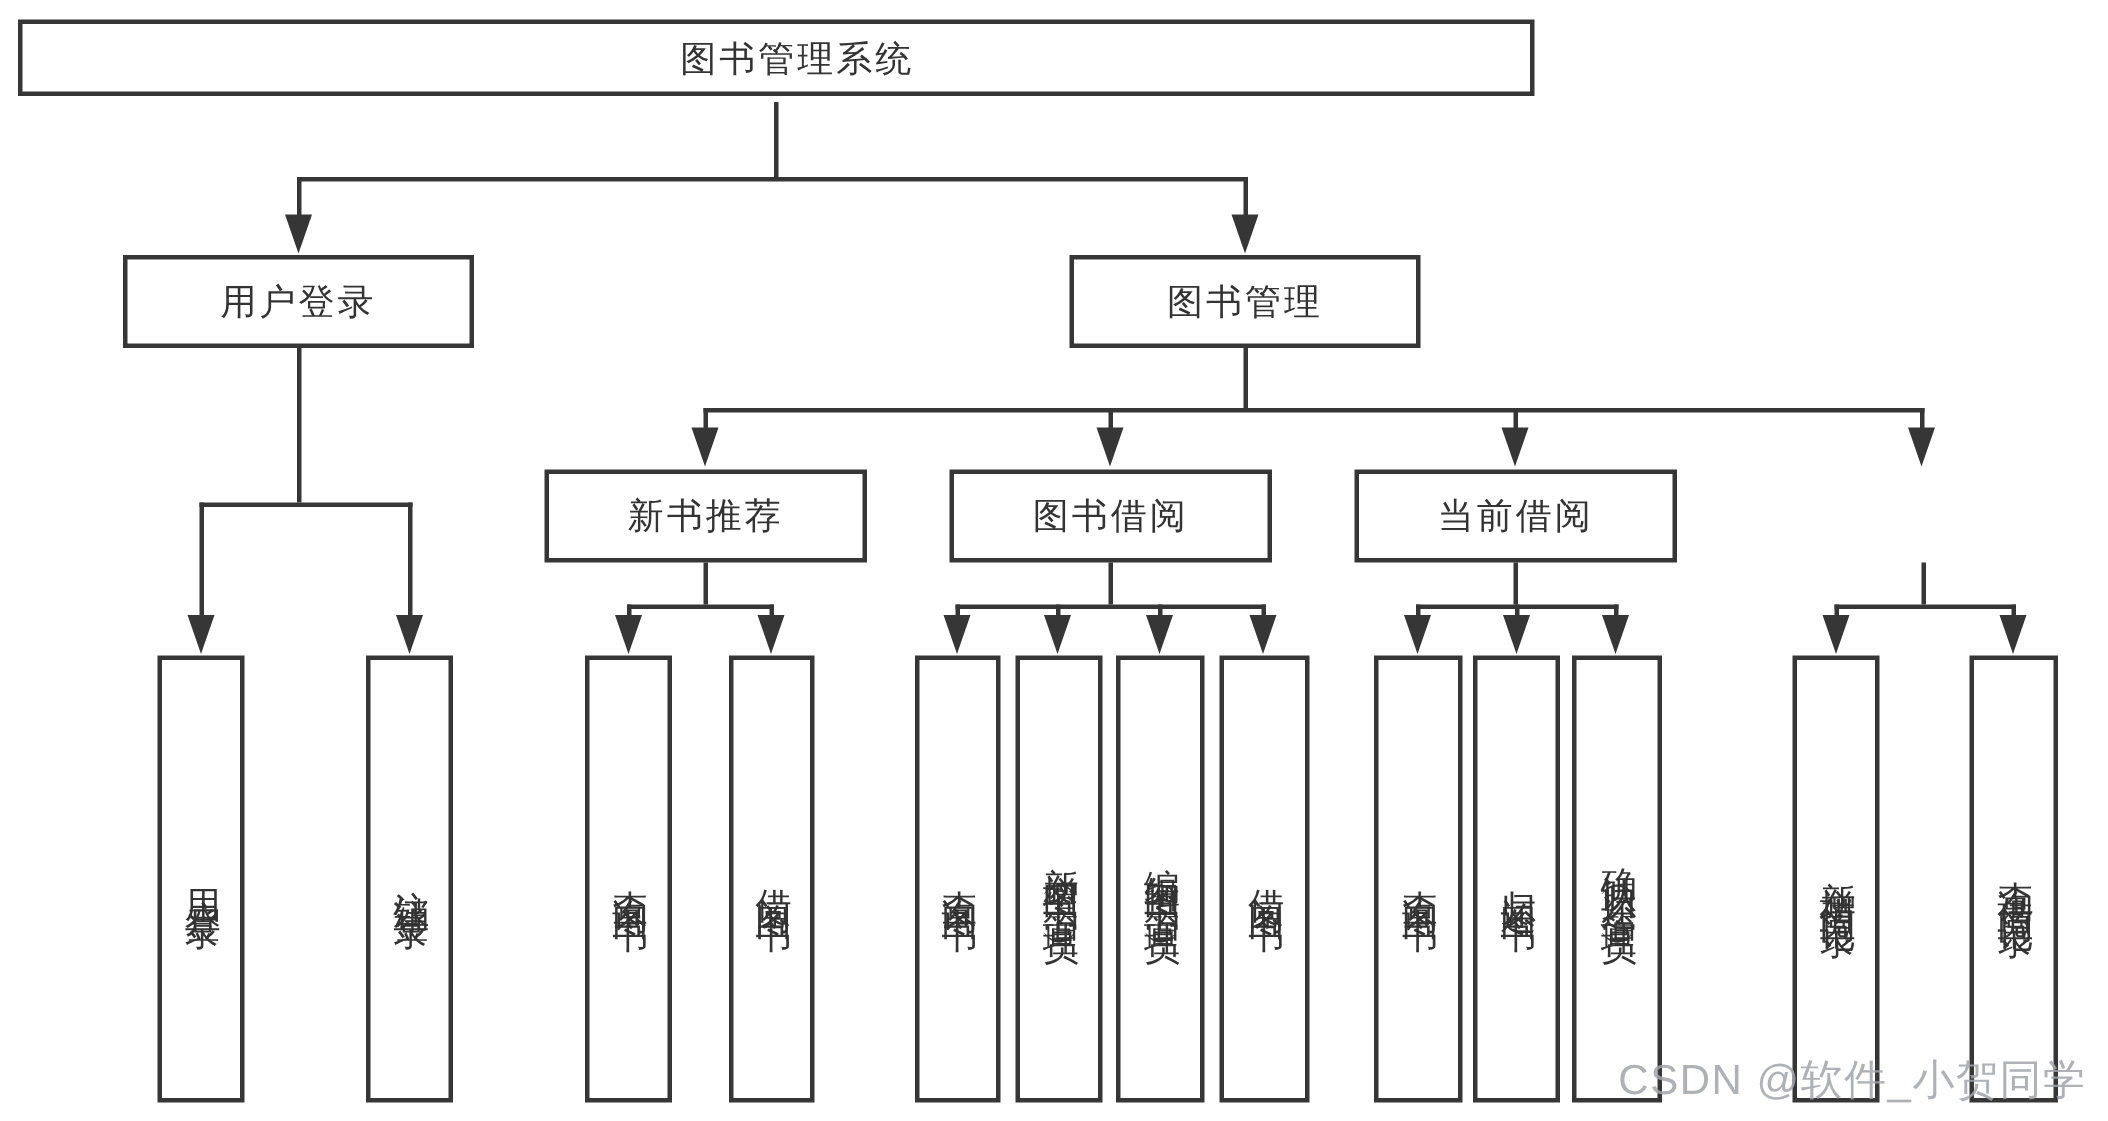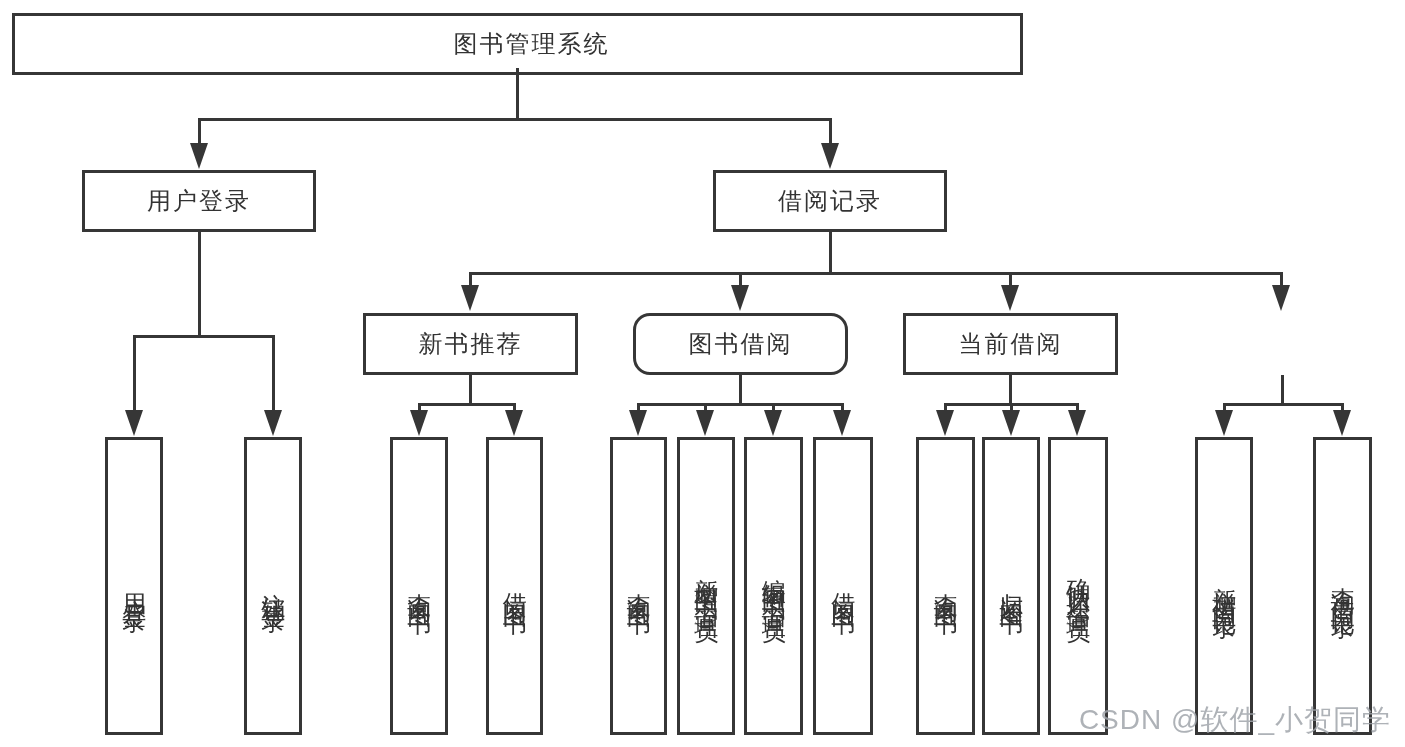--- a/index.html
+++ b/index.html
@@ -41,36 +41,36 @@
     font-size:28px;letter-spacing:1px;
     color:rgba(160,164,170,0.85);
     white-space:nowrap;
   }
 </style>
 </head>
 <body>
 
 <div class="stage">
 
-  <div class="box" style="left:12px;top:13px;width:1011px;height:62px;padding-left:28px;">
+  <div class="box" style="left:12px;top:13px;width:1011px;height:51px;padding-left:28px;">
     <span class="hlabel">图书管理系统</span>
   </div>
 
   <div class="vl" style="left:516px;top:68px;height:50px;"></div>
   <div class="hl" style="left:198px;top:118px;width:634px;"></div>
   <div class="vl" style="left:198px;top:118px;height:26px;"></div>
   <div class="vl" style="left:829px;top:118px;height:26px;"></div>
   <div class="arr" style="left:190px;top:143px;"></div>
   <div class="arr" style="left:821px;top:143px;"></div>
 
   <div class="box" style="left:82px;top:170px;width:234px;height:62px;">
     <span class="hlabel">用户登录</span>
   </div>
   <div class="box" style="left:713px;top:170px;width:234px;height:62px;">
-    <span class="hlabel">借阅记录</span>
+    <span class="hlabel">图书管理</span>
   </div>
 
   <div class="vl" style="left:198px;top:232px;height:103px;"></div>
   <div class="hl" style="left:133px;top:335px;width:142px;"></div>
   <div class="vl" style="left:133px;top:335px;height:76px;"></div>
   <div class="vl" style="left:272px;top:335px;height:76px;"></div>
   <div class="arr" style="left:125px;top:410px;"></div>
   <div class="arr" style="left:264px;top:410px;"></div>
 
   <div class="vl" style="left:829px;top:232px;height:40px;"></div>
@@ -80,21 +80,21 @@
   <div class="vl" style="left:1009px;top:272px;height:14px;"></div>
   <div class="vl" style="left:1280px;top:272px;height:14px;"></div>
   <div class="arr" style="left:461px;top:285px;"></div>
   <div class="arr" style="left:731px;top:285px;"></div>
   <div class="arr" style="left:1001px;top:285px;"></div>
   <div class="arr" style="left:1272px;top:285px;"></div>
 
   <div class="box" style="left:363px;top:313px;width:215px;height:62px;">
     <span class="hlabel">新书推荐</span>
   </div>
-  <div class="box" style="left:633px;top:313px;width:215px;height:62px;border-radius:17px;">
+  <div class="box" style="left:633px;top:313px;width:215px;height:62px;">
     <span class="hlabel">图书借阅</span>
   </div>
   <div class="box" style="left:903px;top:313px;width:215px;height:62px;">
     <span class="hlabel">当前借阅</span>
   </div>
 
   <div class="vl" style="left:469px;top:375px;height:28px;"></div>
   <div class="hl" style="left:418px;top:403px;width:98px;"></div>
   <div class="vl" style="left:418px;top:403px;height:8px;"></div>
   <div class="vl" style="left:513px;top:403px;height:8px;"></div>

